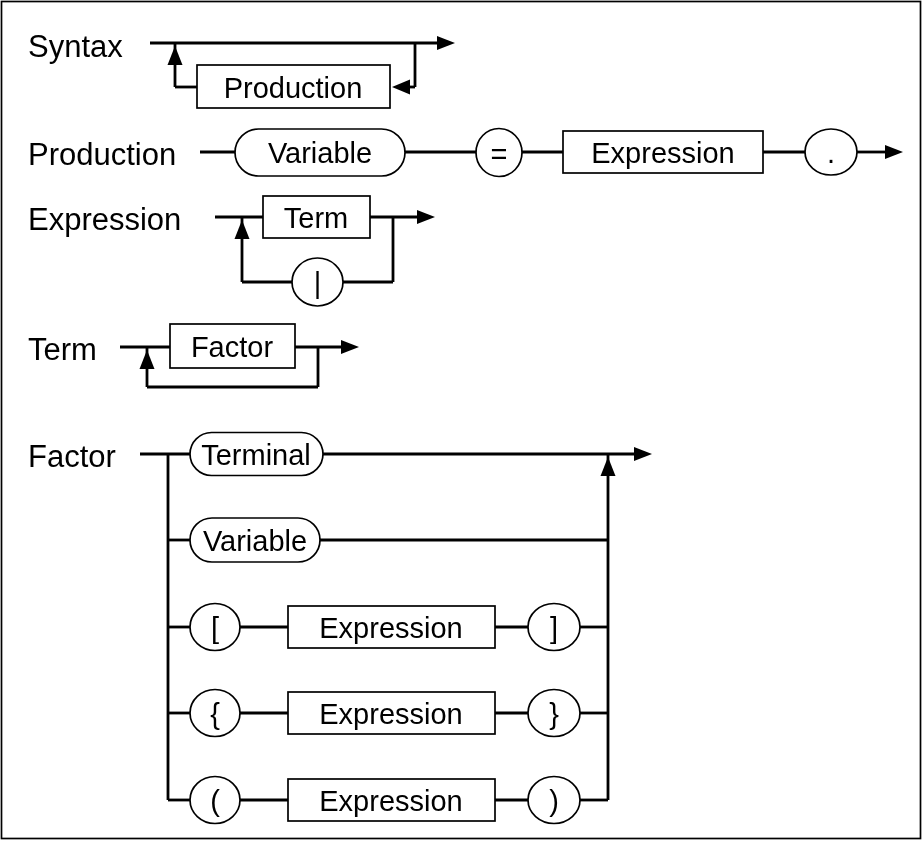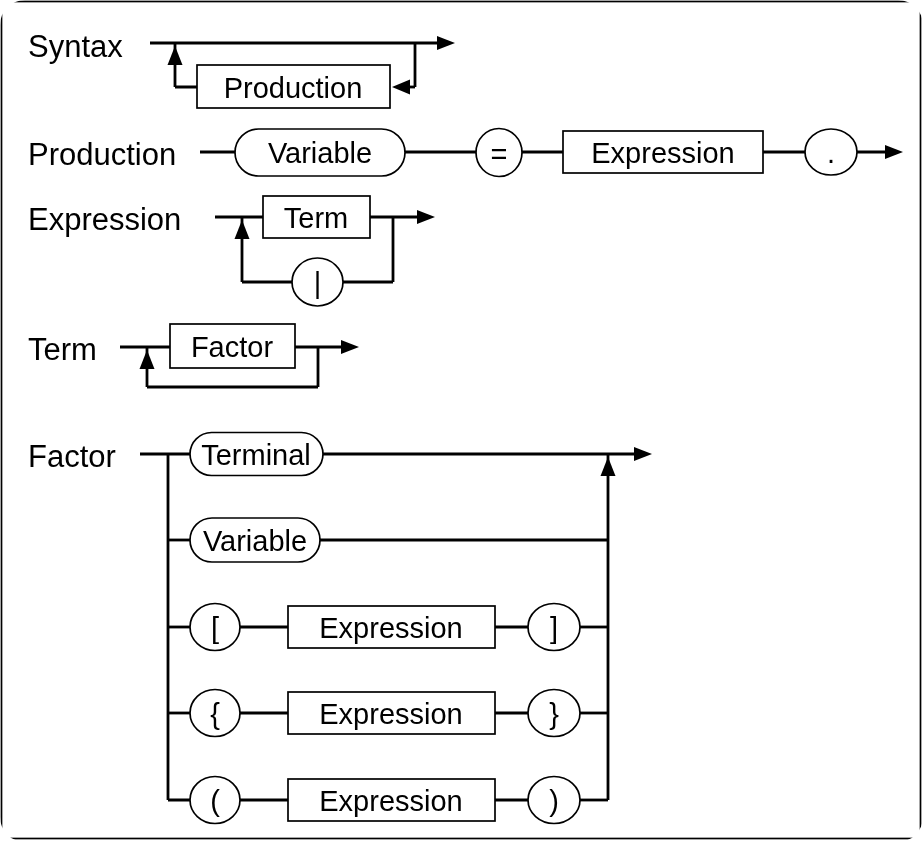--- a/index.html
+++ b/index.html
@@ -1,16 +1,16 @@
 <!DOCTYPE html>
 <html><head>
 <meta charset="utf-8">
 <style>
   html,body{margin:0;padding:0;background:#ffffff;}
-  .stage{position:relative;width:923px;height:842px;background:#ffffff;overflow:hidden;border-radius:25px;}
+  .stage{position:relative;width:923px;height:842px;background:#ffffff;overflow:hidden;}
   svg{display:block;}
   svg text{font-family:"Liberation Sans","DejaVu Sans",sans-serif;fill:#000000;}
   .rule-label{font-size:31px;dominant-baseline:central;}
   .node-text{font-size:29px;text-anchor:middle;dominant-baseline:central;}
   .conn{stroke:#000000;stroke-width:2.8;fill:none;}
   .shape{fill:#ffffff;stroke:#000000;stroke-width:1.7;}
   .arrow{fill:#000000;stroke:none;}
 </style>
 </head>
 <body>

